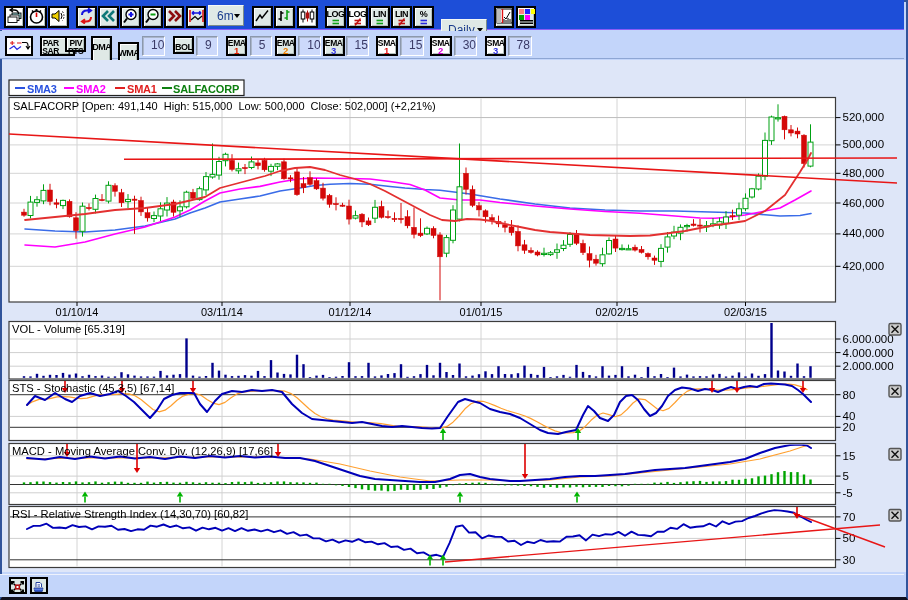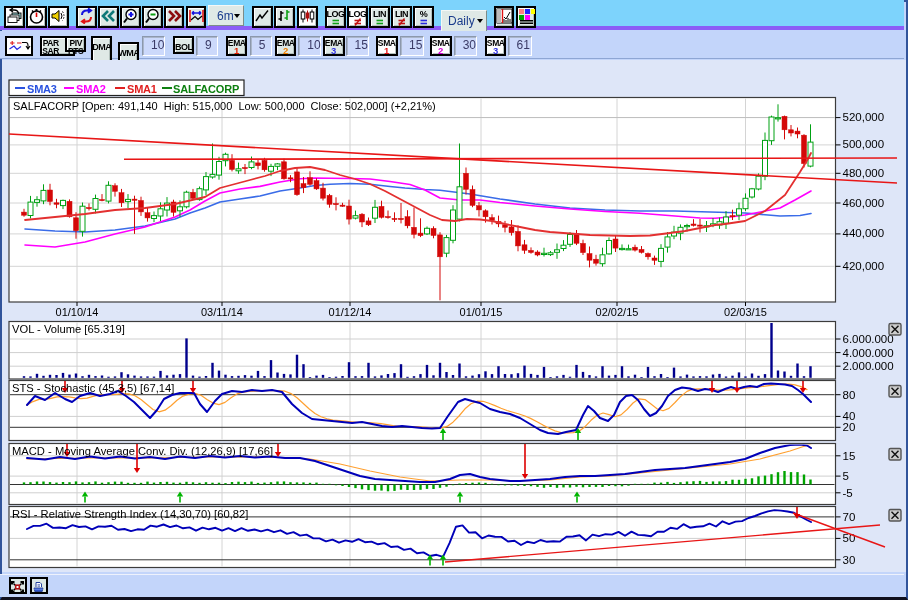--- a/index.html
+++ b/index.html
@@ -1,16 +1,16 @@
 <!DOCTYPE html>
 <html><head><meta charset="utf-8"><style>
 *{margin:0;padding:0;box-sizing:border-box}
 html,body{width:908px;height:600px;overflow:hidden;background:#c3d5fa;font-family:"Liberation Sans",sans-serif}
 #win{position:relative;width:908px;height:600px;border-top:2px solid #31549b;border-left:2px solid #31549b;border-right:2px solid #31549b;border-bottom:3px solid #10101e;background:#c3d5fa}
-.tb1{position:absolute;left:-2px;top:-2px;width:904px;height:30px;background:#7dd3fc;border-bottom:4px solid #8b5cf6}
+.tb1{position:absolute;left:-2px;top:-2px;width:904px;height:30px;background:#1d4ed8;border-bottom:1px solid #8b5cf6}
 .tb2{position:absolute;left:-2px;top:29px;width:904px;height:28px;background:#c3d5fa;border-bottom:1px solid #8ea6d4}
 .btn{position:absolute;background:#dfe9e6;border:2px solid #000;box-shadow:inset 1px 1px 0 #fff,inset -1px -1px 0 #b4c2be}
 .btn.w{background:#fff}
 .ibtn{position:absolute;background:#ccd9fb;border:1px solid;border-color:#8c98ac #fff #fff #8c98ac;box-shadow:inset 1px 1px 0 #aab6ca;color:#3a3a66;font-size:12px;line-height:17px;padding-left:8px}
 .drop{position:absolute;background:#dfe9e6;border:1px solid;border-color:#f4f8f6 #7c8c88 #7c8c88 #f4f8f6;color:#1a3c8c;font-size:12px}
 .chart{position:absolute;left:0px;top:58px;width:904px;height:512px;background:#dee6f8}
 .sbar{position:absolute;left:-2px;top:572px;width:904px;height:23px;background:#c3d5fa;border-top:1px solid #eef2fc}
 .sb{position:absolute;top:2px;width:18px;height:17px;background:#dde8e5;border:2px solid #000}
 </style></head><body>
 <div id="win">
@@ -99,21 +99,21 @@
           <text x="8.5" y="8.5" font-family="Liberation Sans, sans-serif" font-size="9" font-weight="bold" text-anchor="middle" letter-spacing="-0.5">LIN</text>
           <line x1="5.5" y1="12.5" x2="12" y2="12.5" stroke="#c01010" stroke-width="1.6"></line>
           <line x1="5.5" y1="15.5" x2="12" y2="15.5" stroke="#c01010" stroke-width="1.6"></line>
           <line x1="6" y1="17.5" x2="11.5" y2="10.5" stroke="#c01010" stroke-width="1.4"></line>
         </svg></div>
       <div class="btn" style="left:413px;top:5.5px;width:21px;height:22px"><svg width="17" height="18" viewBox="0 0 17 18">
           <text x="8.5" y="8.5" font-family="Liberation Sans, sans-serif" font-size="9" font-weight="bold" text-anchor="middle" letter-spacing="-0.5">%</text>
           <line x1="5.5" y1="12.5" x2="12" y2="12.5" stroke="#2828e0" stroke-width="1.6"></line>
           <line x1="5.5" y1="15.5" x2="12" y2="15.5" stroke="#2828e0" stroke-width="1.6"></line>
         </svg></div>
-      <div class="drop" style="left:441px;top:10px;width:46px;height:22px"><svg width="44" height="19" viewBox="0 0 44 19">
+      <div class="drop" style="left:441px;top:19px;width:46px;height:22px"><svg width="44" height="19" viewBox="0 0 44 19">
           <text x="6" y="13.5" font-family="Liberation Sans, sans-serif" font-size="12" fill="#1a3c8c">Daily</text>
           <path d="M35,8 L41,8 L38,12 Z" fill="#000"></path>
         </svg></div>
       <div class="btn" style="left:494px;top:5.5px;width:20px;height:22px"><svg width="17" height="16" viewBox="0 0 17 16">
           <rect x="1" y="1" width="15" height="14" fill="#fff" stroke="#000"></rect>
           <rect x="1" y="1" width="4" height="14" fill="#bbb"></rect>
           <line x1="6.5" y1="1" x2="6.5" y2="15" stroke="#e01414" stroke-width="1.4"></line>
           <path d="M8,9 L10,11 L14,4" stroke="#000" fill="none"></path>
           <path d="M8,14 L8,11 M10,14 L10,12 M12,14 L12,10 M14,14 L14,11" stroke="#000"></path>
         </svg></div>
@@ -176,21 +176,21 @@
       <div class="ibtn" style="left:400px;top:4.5px;width:23.8px;height:20.5px">15</div>
       <div class="btn w" style="left:430px;top:4.5px;width:21.5px;height:20.5px"><svg width="17.5" height="16.5" viewBox="0 0 17.5 16.5">
           <text x="8.7" y="7.5" font-family="Liberation Sans, sans-serif" font-size="8.5" font-weight="bold" text-anchor="middle" letter-spacing="-0.4">SMA</text>
           <text x="8.7" y="16" font-family="Liberation Sans, sans-serif" font-size="9.5" font-weight="bold" text-anchor="middle" fill="#d000d0">2</text>
         </svg></div>
       <div class="ibtn" style="left:453.7px;top:4.5px;width:23.8px;height:20.5px">30</div>
       <div class="btn w" style="left:484.5px;top:4.5px;width:21.5px;height:20.5px"><svg width="17.5" height="16.5" viewBox="0 0 17.5 16.5">
           <text x="8.7" y="7.5" font-family="Liberation Sans, sans-serif" font-size="8.5" font-weight="bold" text-anchor="middle" letter-spacing="-0.4">SMA</text>
           <text x="8.7" y="16" font-family="Liberation Sans, sans-serif" font-size="9.5" font-weight="bold" text-anchor="middle" fill="#3434e0">3</text>
         </svg></div>
-      <div class="ibtn" style="left:507.5px;top:4.5px;width:24.5px;height:20.5px">61</div>
+      <div class="ibtn" style="left:507.5px;top:4.5px;width:24.5px;height:20.5px">78</div>
     </div>
 <div class="chart"><svg width="904" height="512" viewBox="2 60 904 512">
         <defs>
           <clipPath id="mainclip">
             <rect x="10" y="98.5" width="824.5" height="202.5"></rect>
           </clipPath>
           <clipPath id="stsclip">
             <rect x="10" y="381.5" width="824.5" height="58"></rect>
           </clipPath>
           <clipPath id="macdclip">

